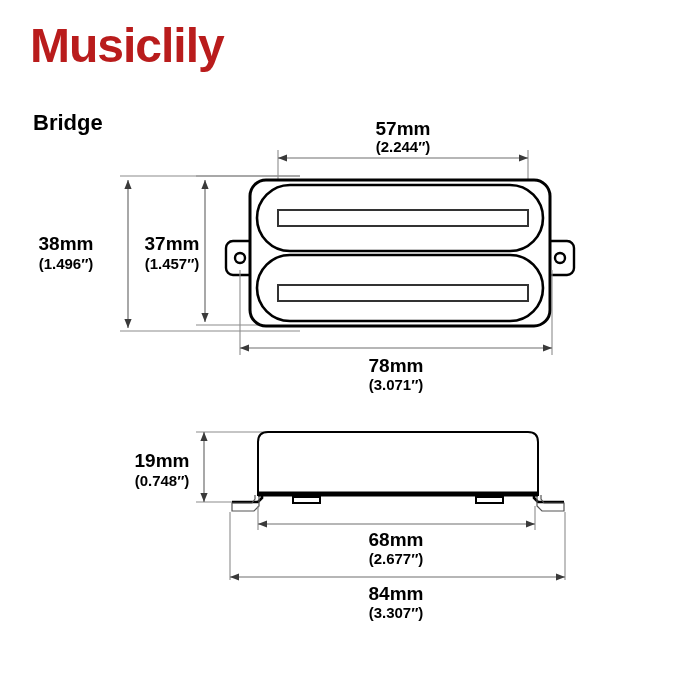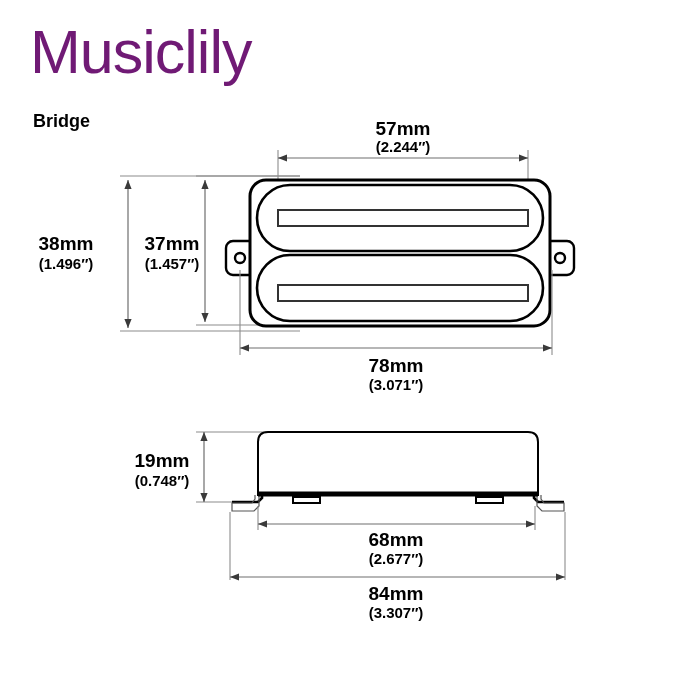--- a/index.html
+++ b/index.html
@@ -17,32 +17,32 @@
   #page {
     position: relative;
     width: 700px;
     height: 700px;
     background: #ffffff;
   }
   .brand {
     position: absolute;
     left: 30px;
     top: 22px;
-    font-size: 61px;
-    font-weight: 400;
+    font-size: 48px;
+    font-weight: 700;
     letter-spacing: -1px;
     line-height: 1;
-    color: #701a75;
+    color: #b91c1c;
     white-space: nowrap;
   }
   .subtitle {
     position: absolute;
     left: 33px;
     top: 112px;
-    font-size: 18px;
+    font-size: 22px;
     font-weight: bold;
     line-height: 1;
     color: #000;
     white-space: nowrap;
   }
   svg#drawing {
     position: absolute;
     left: 0;
     top: 0;
   }

